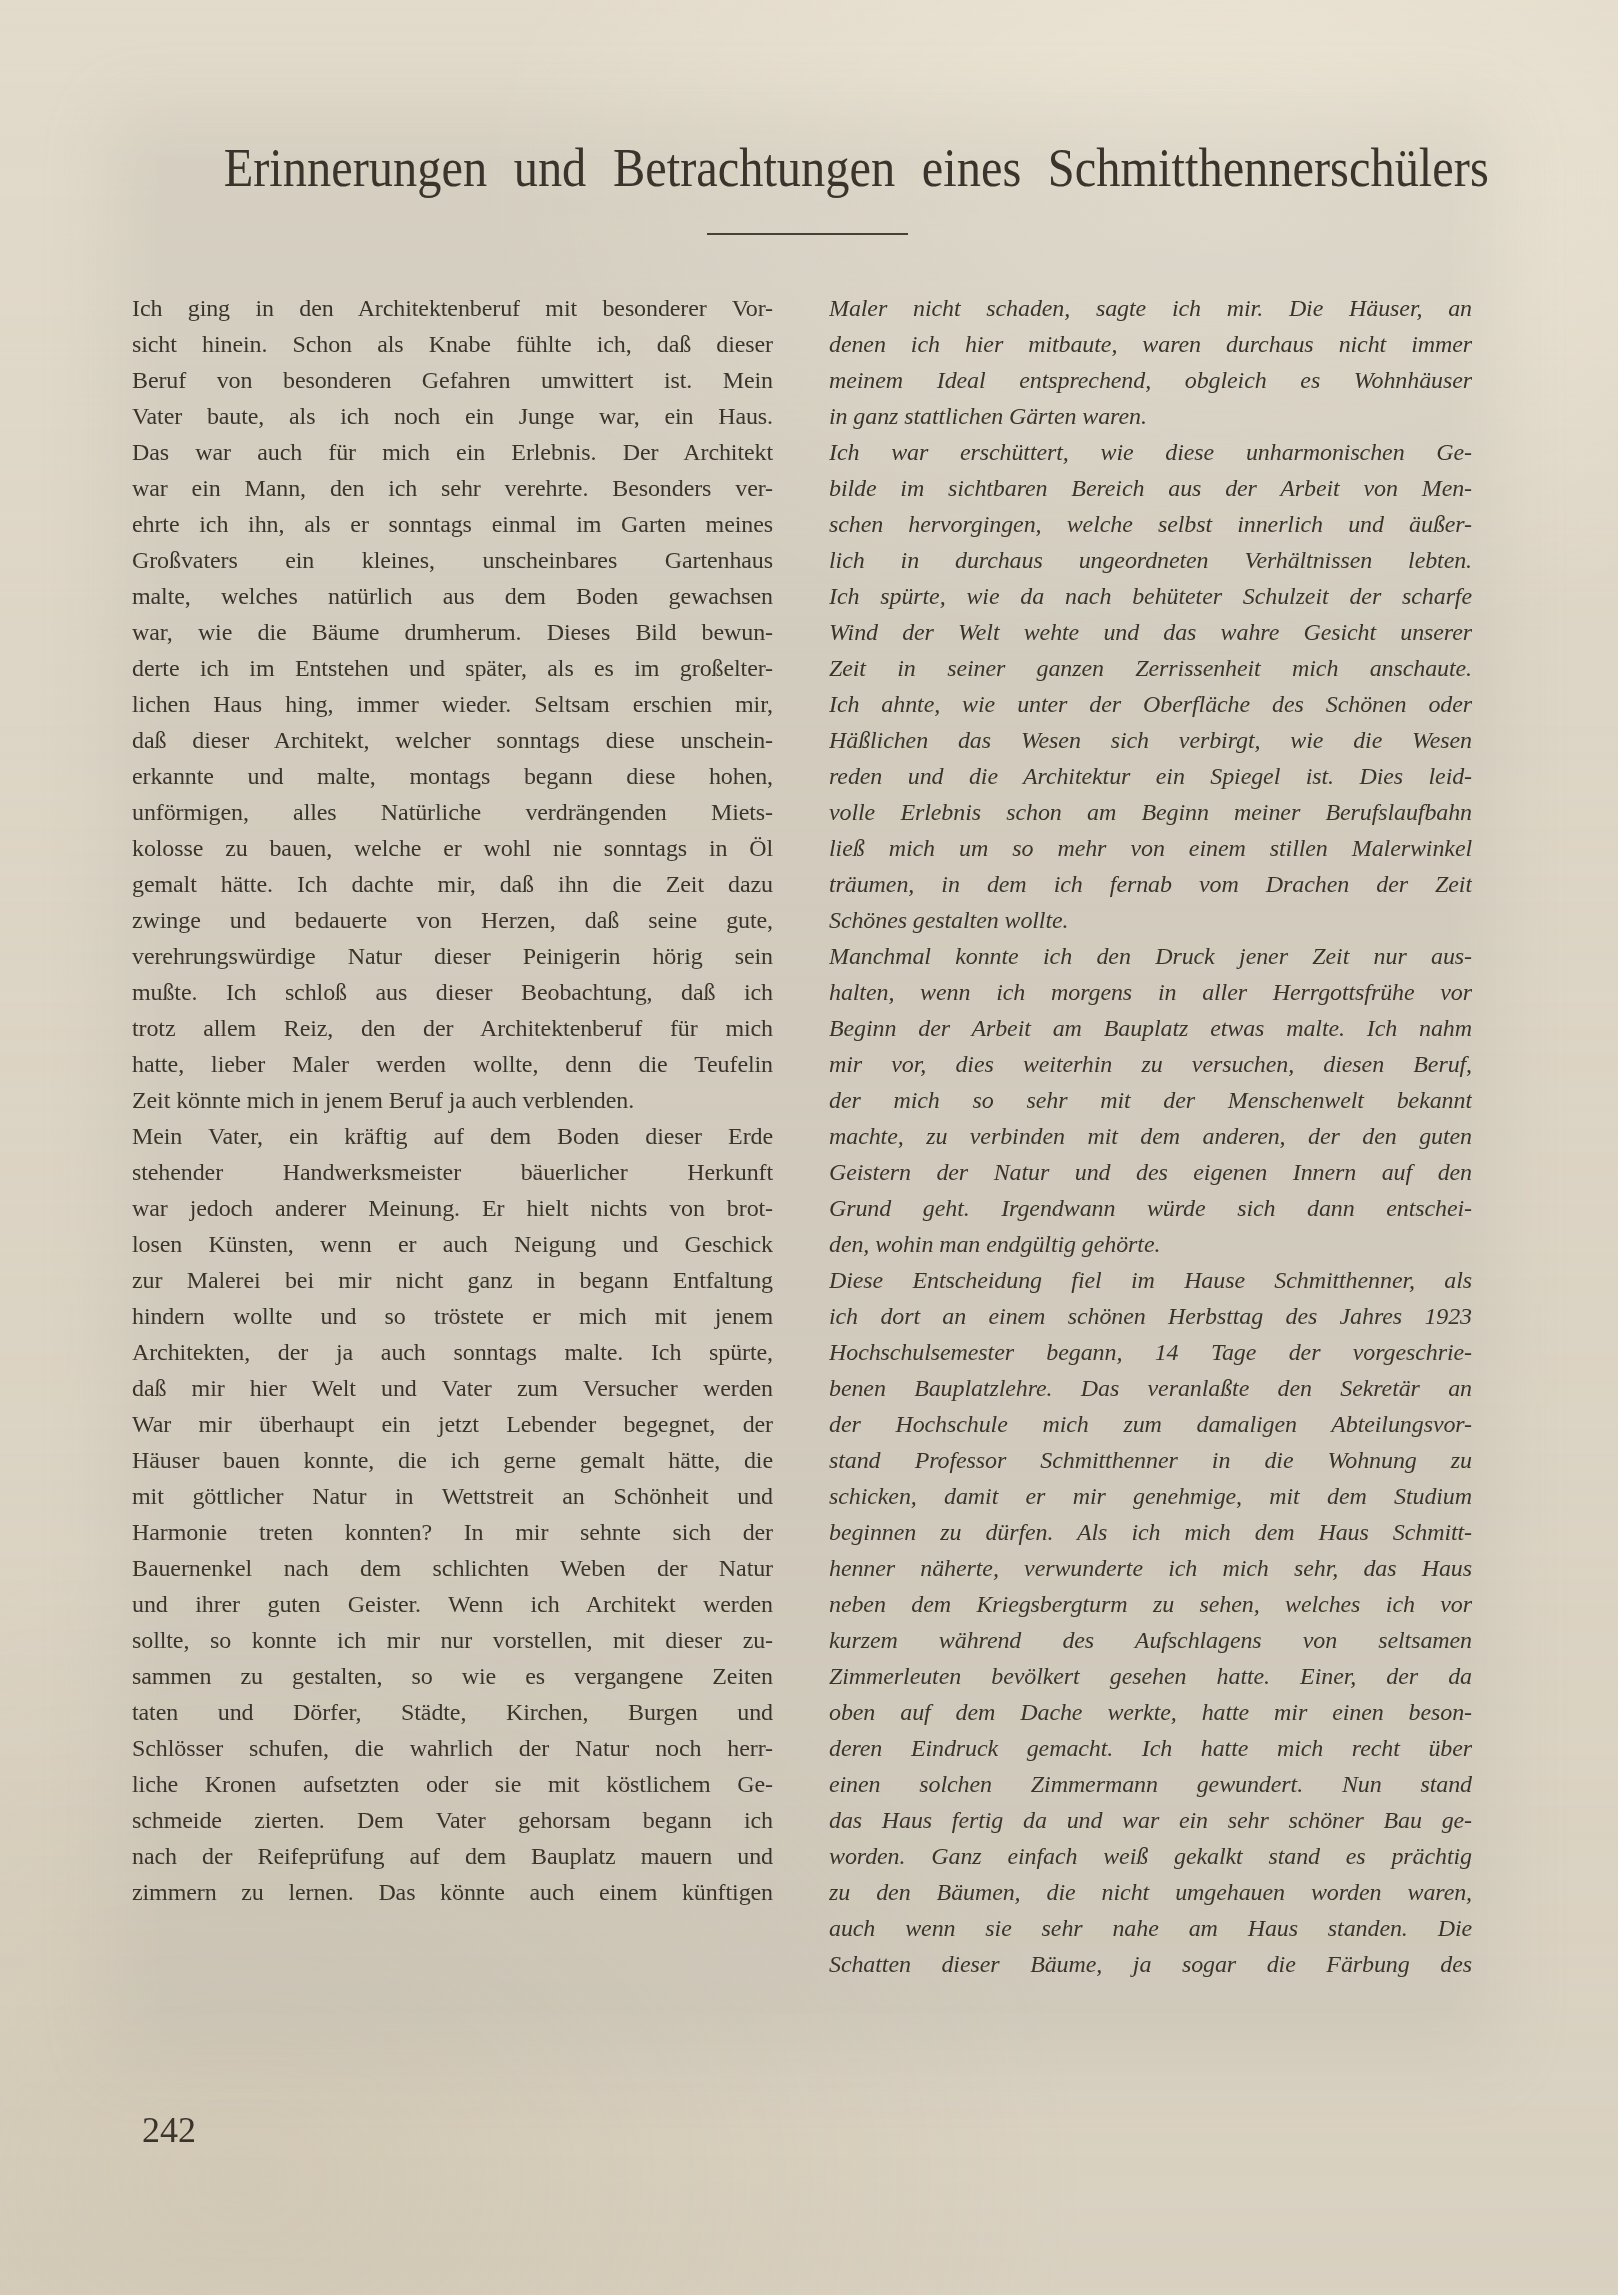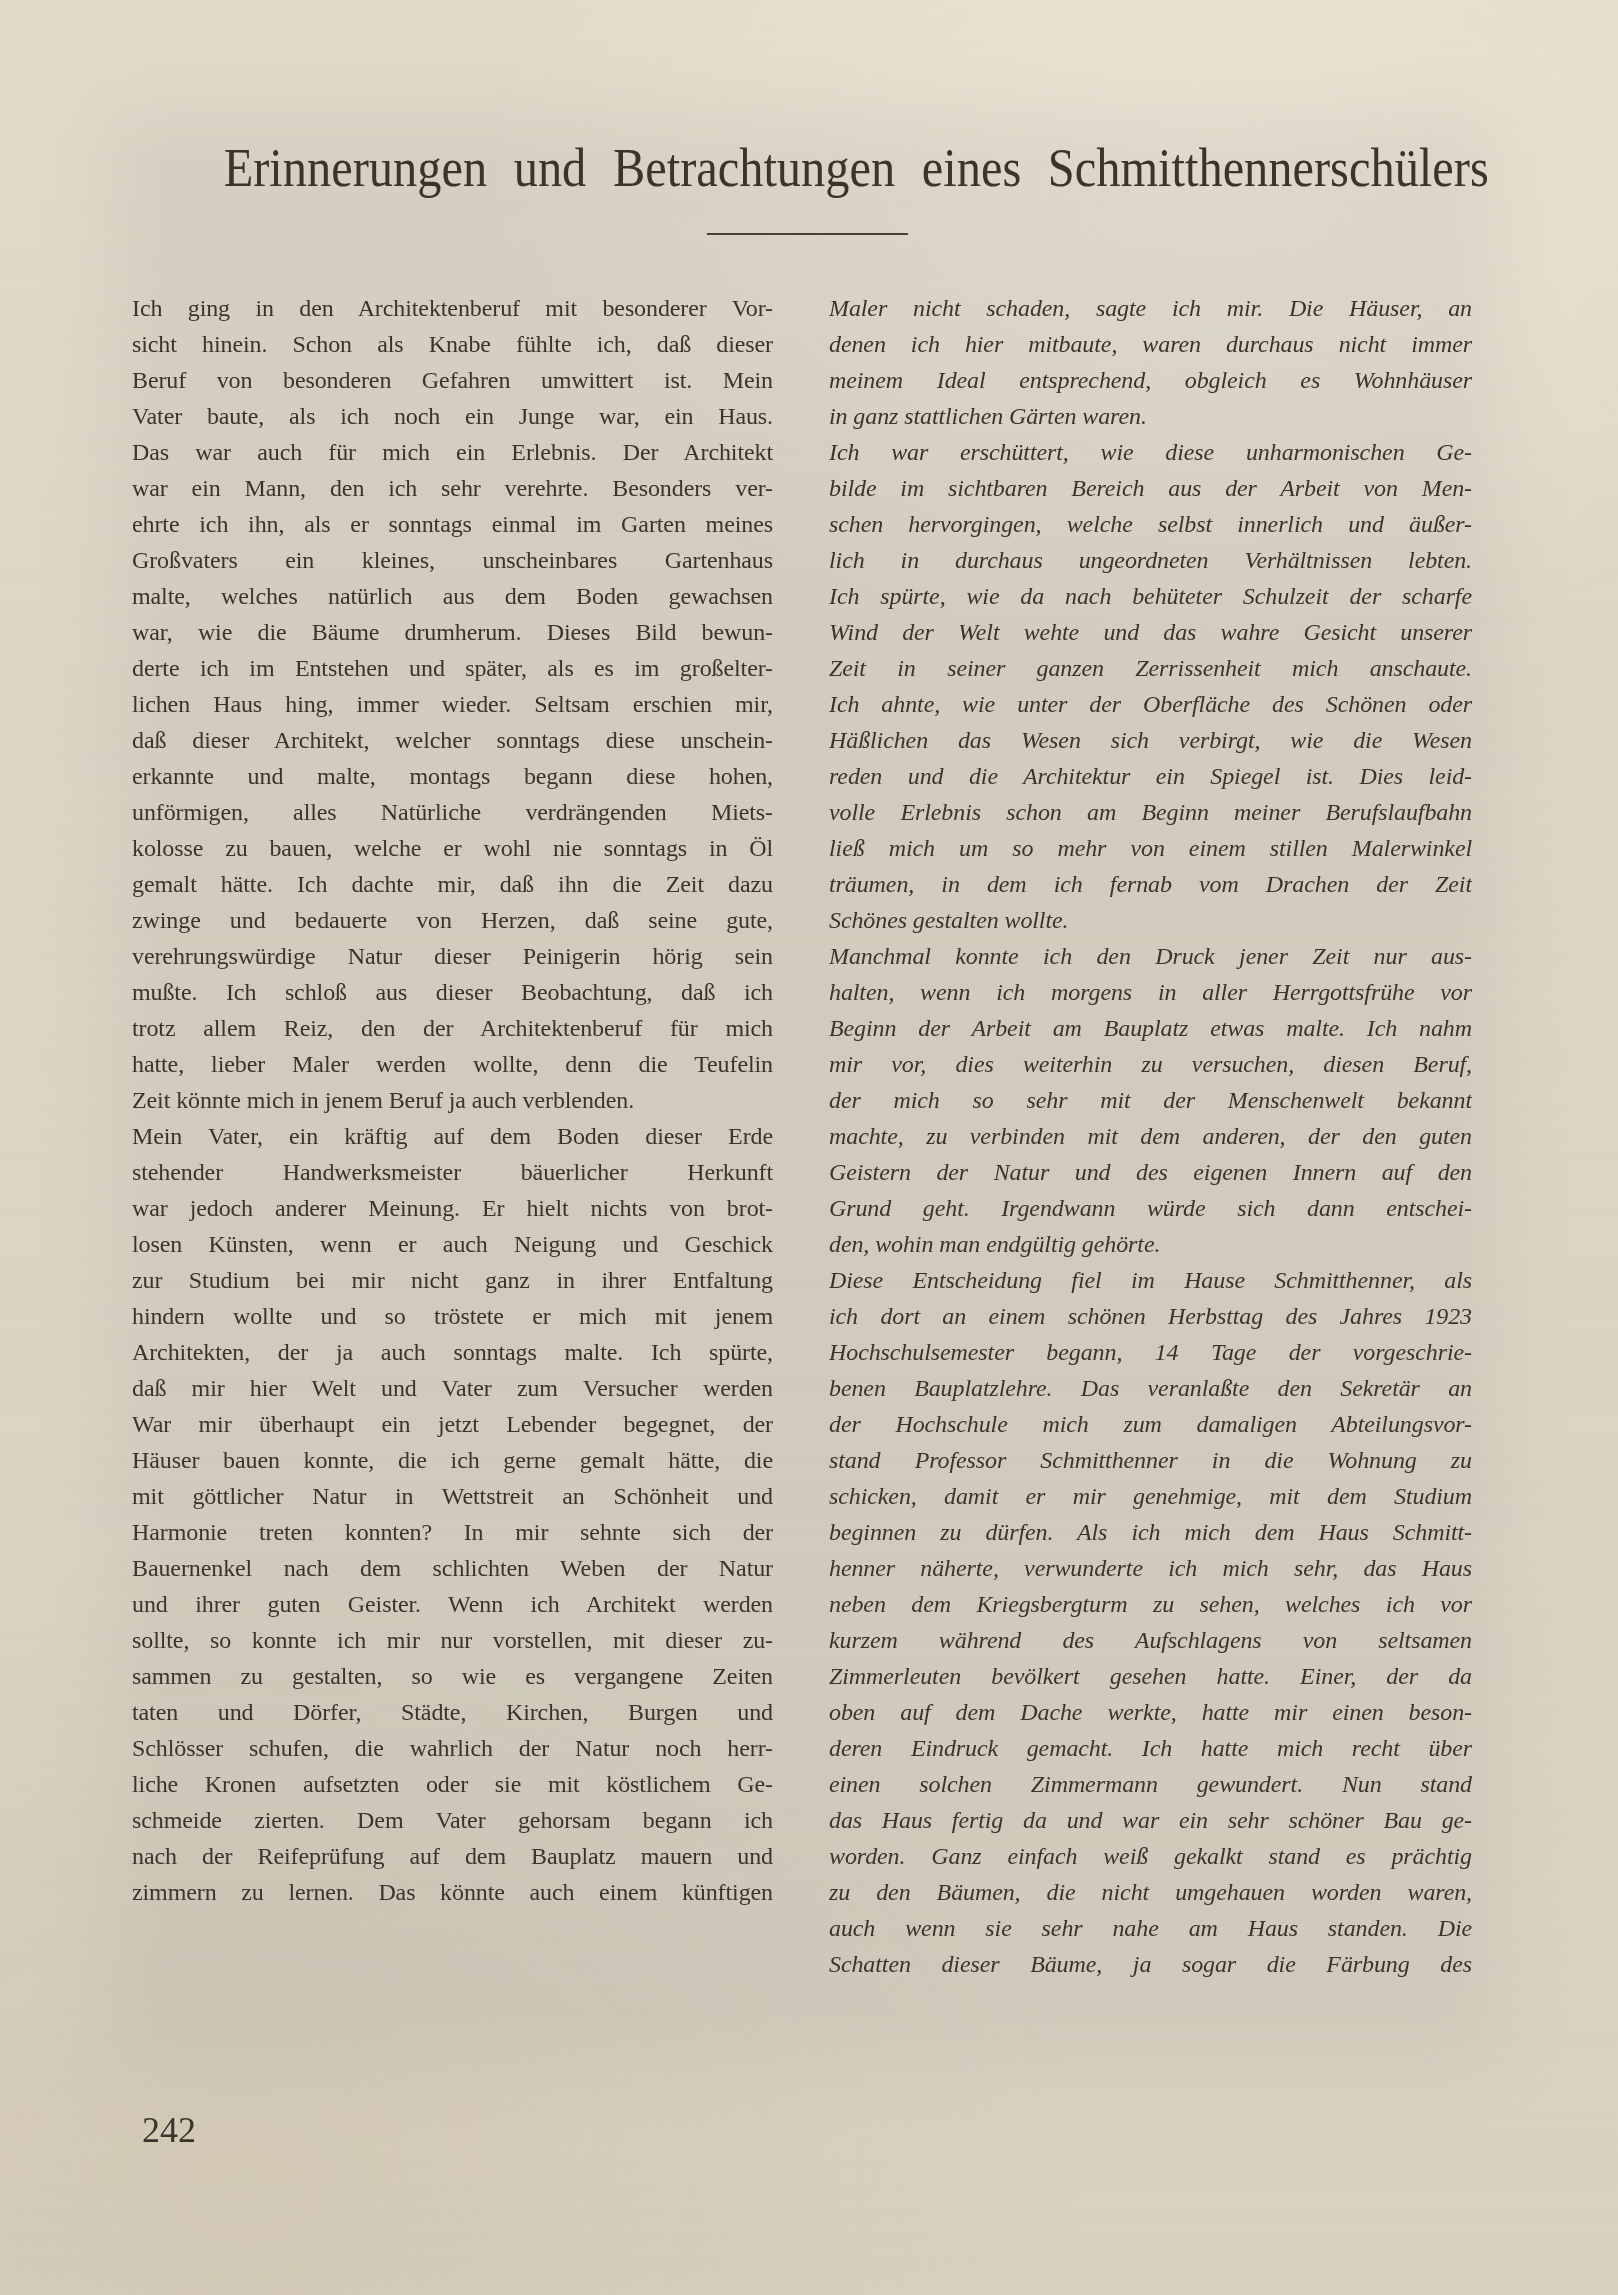--- a/index.html
+++ b/index.html
@@ -83,21 +83,21 @@
       <div class="line">zwinge und bedauerte von Herzen, daß seine gute,</div>
       <div class="line">verehrungswürdige Natur dieser Peinigerin hörig sein</div>
       <div class="line">mußte. Ich schloß aus dieser Beobachtung, daß ich</div>
       <div class="line">trotz allem Reiz, den der Architektenberuf für mich</div>
       <div class="line">hatte, lieber Maler werden wollte, denn die Teufelin</div>
       <div class="line pend">Zeit könnte mich in jenem Beruf ja auch verblenden.</div>
       <div class="line">Mein Vater, ein kräftig auf dem Boden dieser Erde</div>
       <div class="line">stehender Handwerksmeister bäuerlicher Herkunft</div>
       <div class="line">war jedoch anderer Meinung. Er hielt nichts von brot-</div>
       <div class="line">losen Künsten, wenn er auch Neigung und Geschick</div>
-      <div class="line">zur Studium bei mir nicht ganz in ihrer Entfaltung</div>
+      <div class="line">zur Malerei bei mir nicht ganz in begann Entfaltung</div>
       <div class="line">hindern wollte und so tröstete er mich mit jenem</div>
       <div class="line">Architekten, der ja auch sonntags malte. Ich spürte,</div>
       <div class="line">daß mir hier Welt und Vater zum Versucher werden</div>
       <div class="line">War mir überhaupt ein jetzt Lebender begegnet, der</div>
       <div class="line">Häuser bauen konnte, die ich gerne gemalt hätte, die</div>
       <div class="line">mit göttlicher Natur in Wettstreit an Schönheit und</div>
       <div class="line">Harmonie treten konnten? In mir sehnte sich der</div>
       <div class="line">Bauernenkel nach dem schlichten Weben der Natur</div>
       <div class="line">und ihrer guten Geister. Wenn ich Architekt werden</div>
       <div class="line">sollte, so konnte ich mir nur vorstellen, mit dieser zu-</div>

